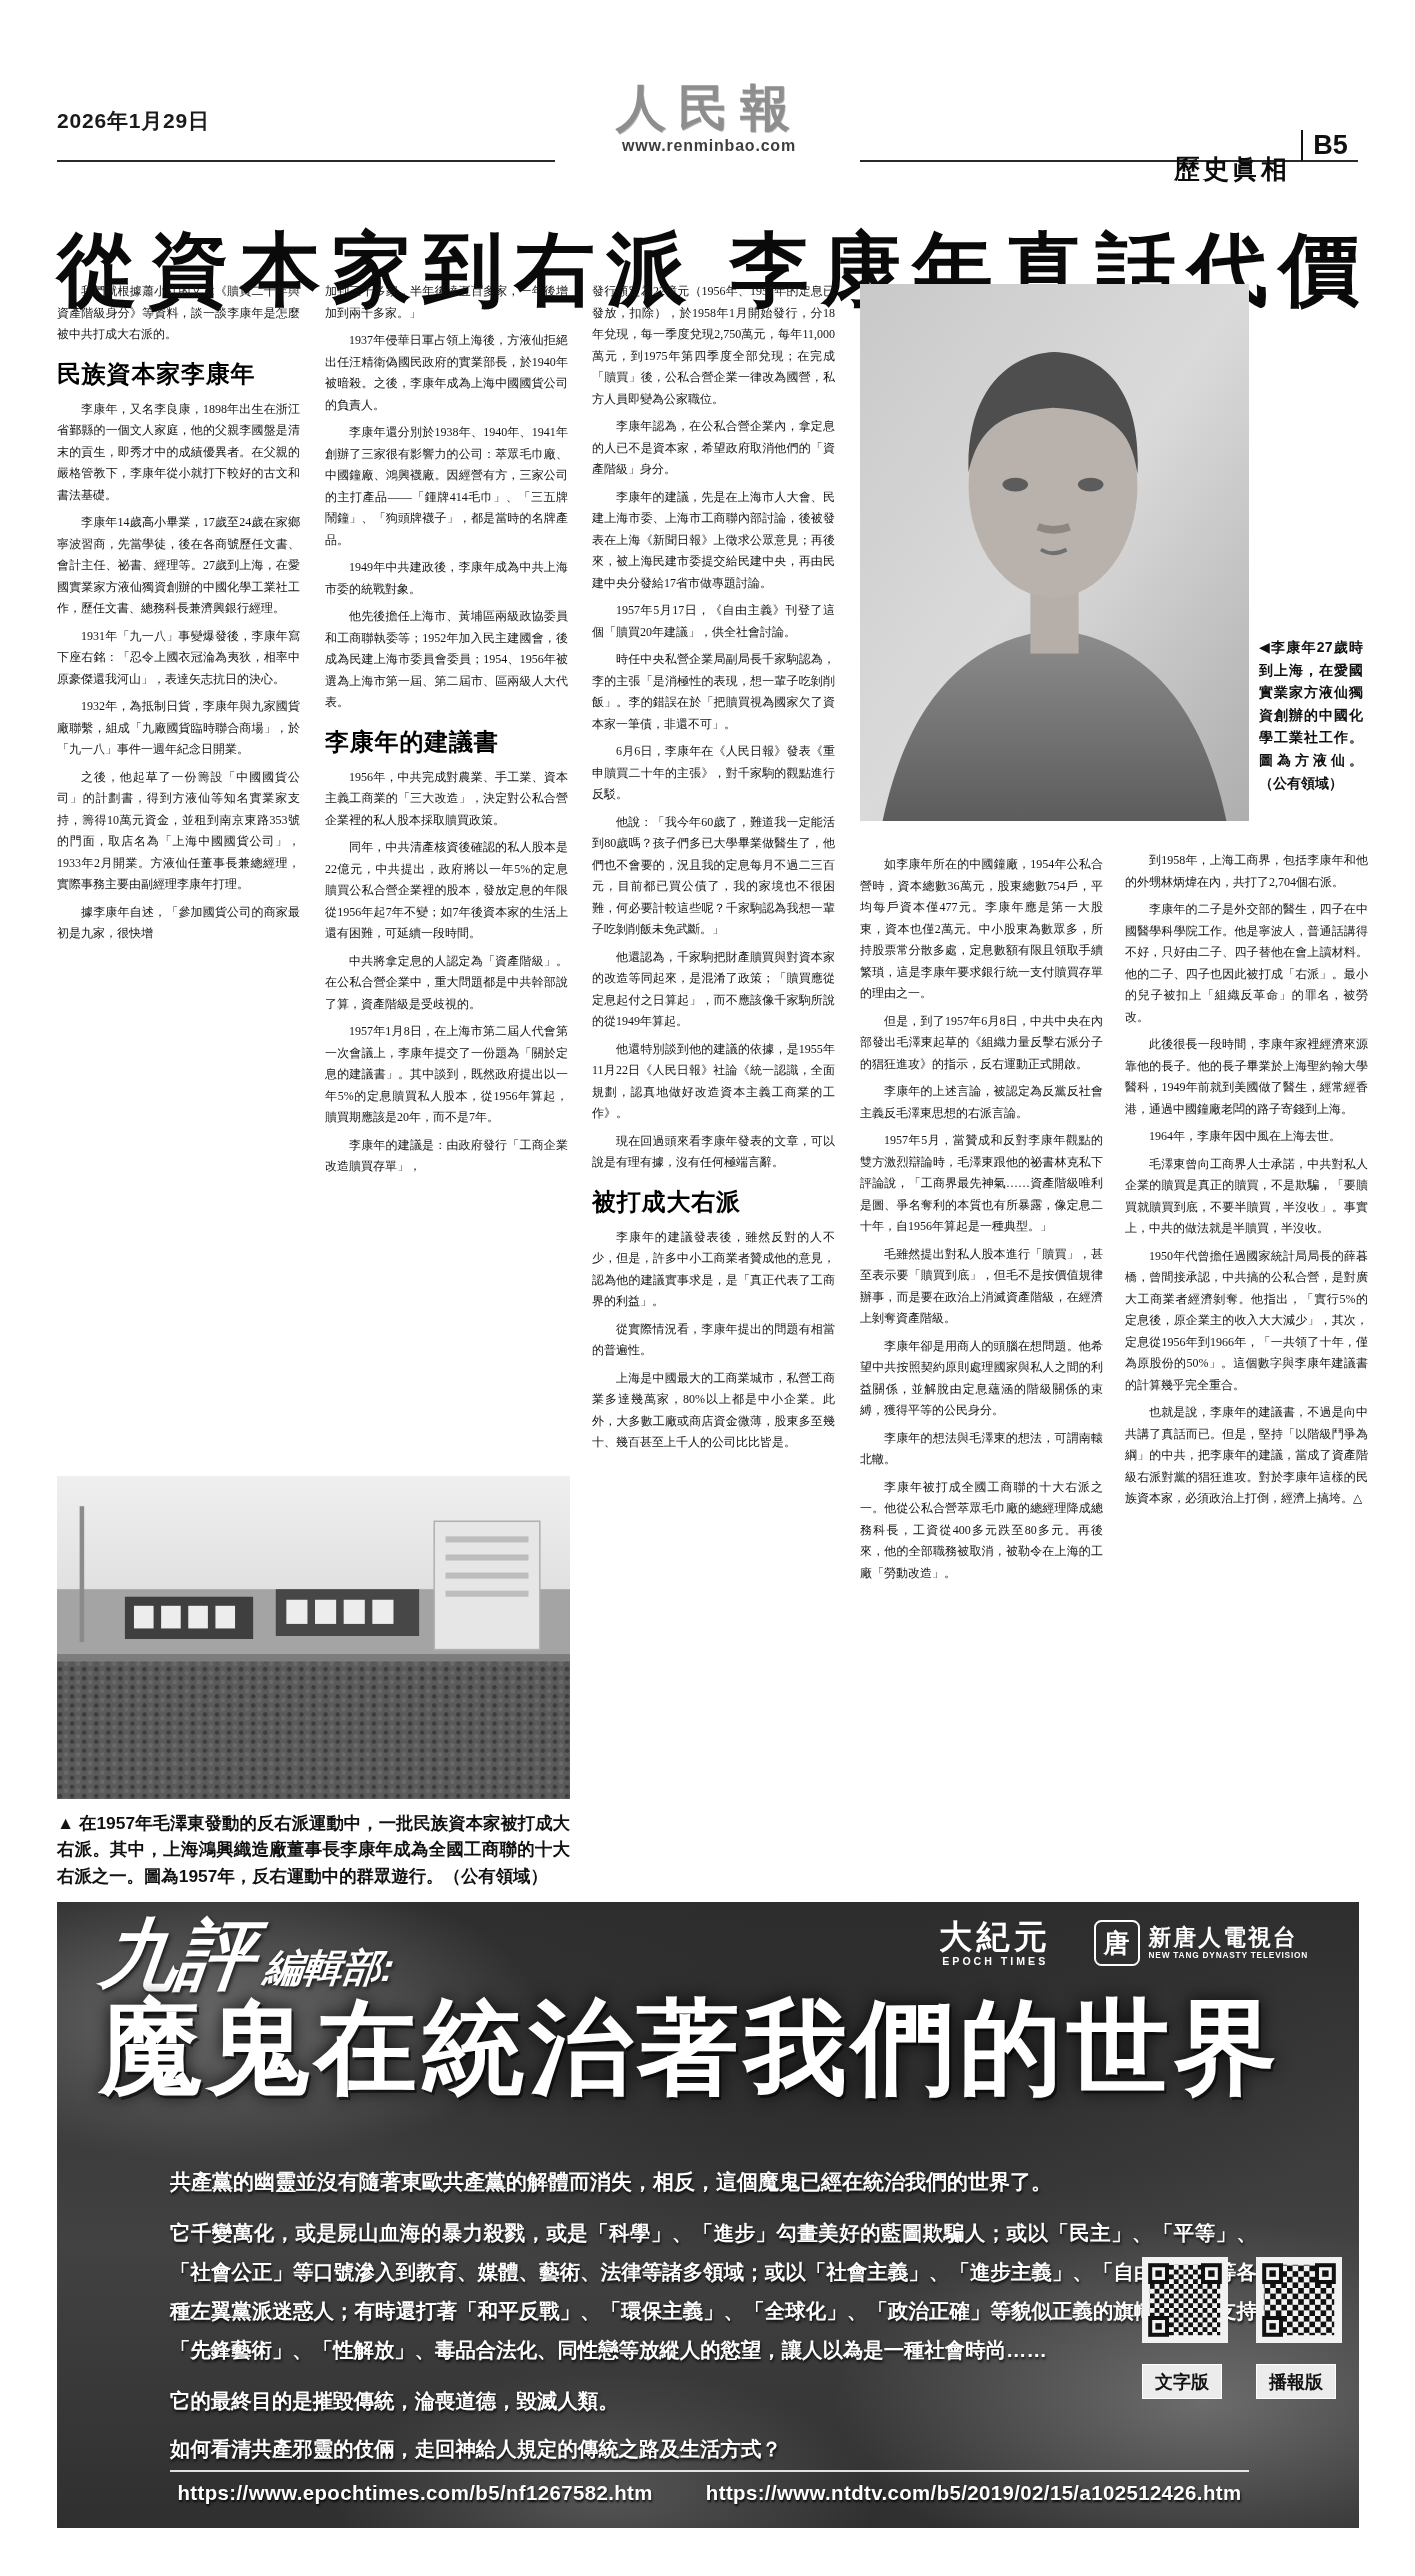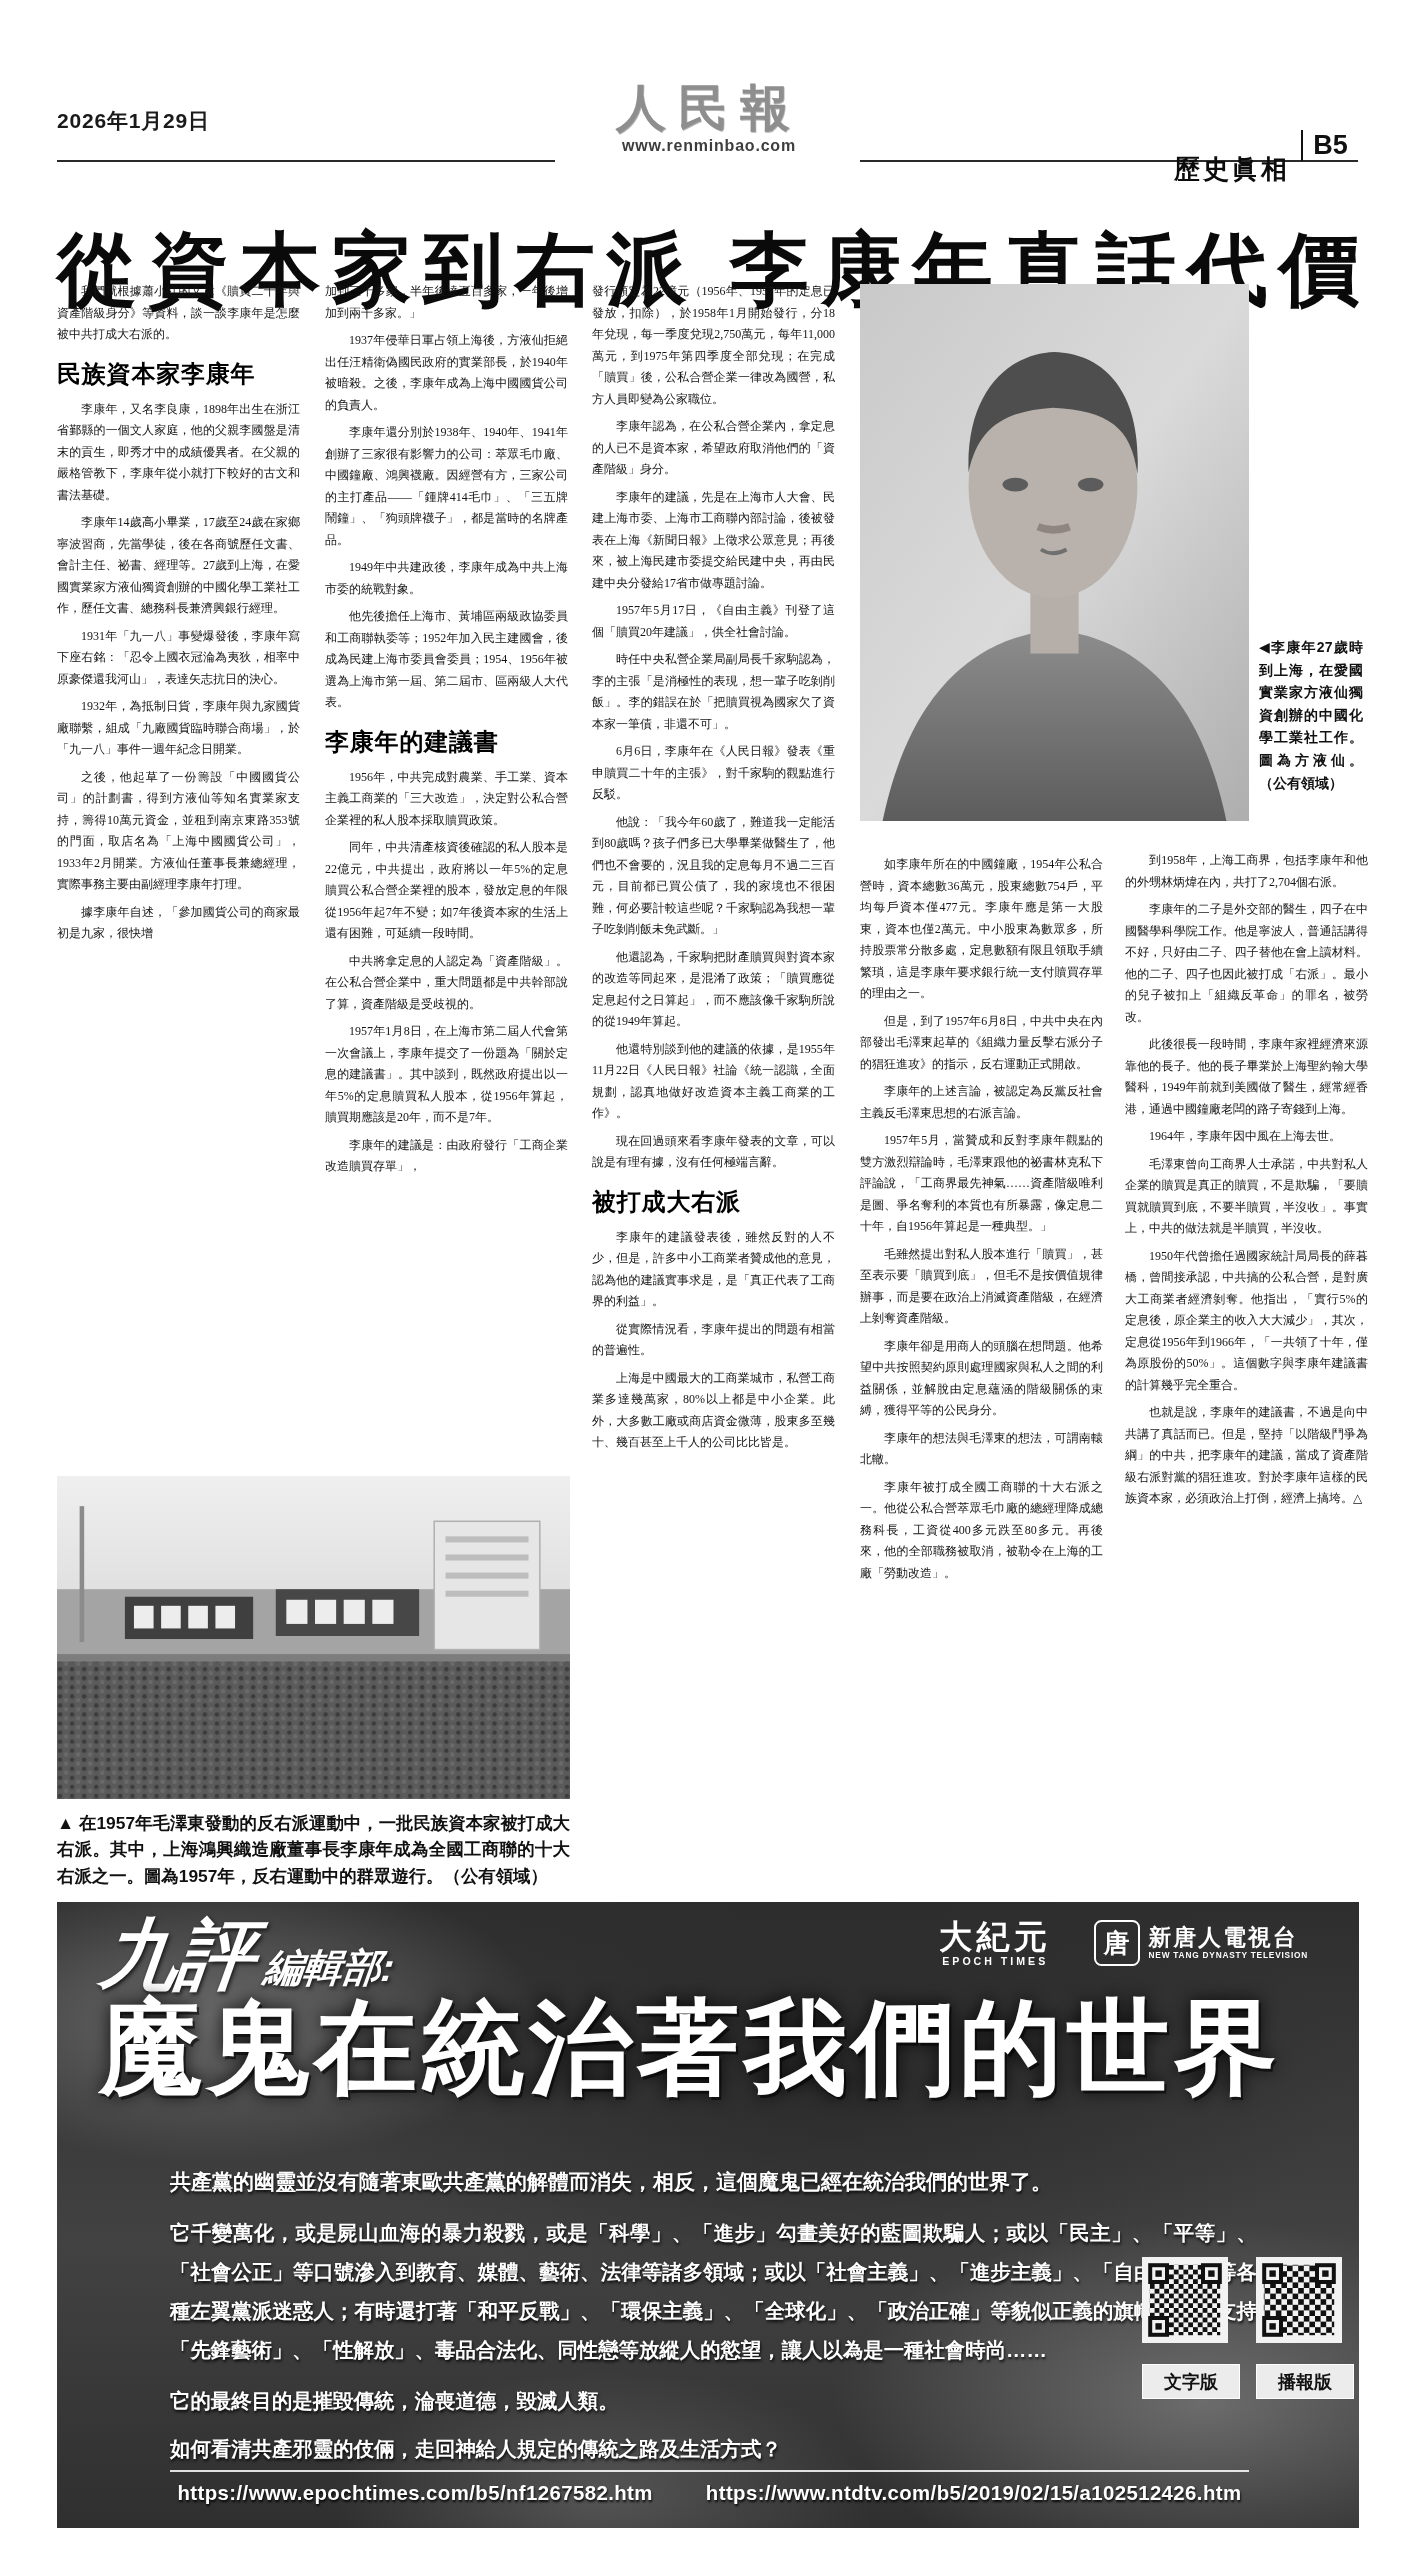--- a/index.html
+++ b/index.html
@@ -74,21 +74,21 @@
         text-shadow:0 0 16.6px rgba(0,0,0,.9), 2.3px 3px 0 rgba(0,0,0,.55);}
   .ad-intro{position:absolute;left:113px;top:266px;width:1132px;font-size:21px;font-weight:800;
         text-shadow:0.8px 1.5px 3px rgba(0,0,0,.9);}
   .ad-body{position:absolute;left:113px;top:312px;width:1087px;font-size:20.4px;font-weight:600;line-height:39px;
         text-align:justify;text-shadow:0.8px 1.5px 3px rgba(0,0,0,.9);}
   .ad-line1{position:absolute;left:113px;top:485px;font-size:20.4px;font-weight:700;text-shadow:0.8px 1.5px 3px rgba(0,0,0,.9);}
   .ad-line2{position:absolute;left:113px;top:533px;font-size:20.4px;font-weight:700;text-shadow:0.8px 1.5px 3px rgba(0,0,0,.9);}
   .qr{position:absolute;top:355px;width:80px;height:80px;background:#f2f2f2;padding:3px;}
   .qr.q1{left:1085px;} .qr.q2{left:1199px;}
   .qr svg{display:block;width:100%;height:100%;}
-  .qr-label{position:absolute;top:462px;width:98px;box-sizing:border-box;text-align:center;
+  .qr-label{position:absolute;top:462px;width:80px;box-sizing:border-box;text-align:center;
         background:#ececec;color:#111;font-size:18px;font-weight:800;padding:4.5px 0;border:1.5px solid #fff;}
   .qr-label.l1{left:1085px;} .qr-label.l2{left:1199px;}
   .ad-rule{position:absolute;left:113px;top:568px;width:1079px;height:1.5px;background:rgba(255,255,255,.85);}
   .ad-urls{position:absolute;left:113px;top:580px;width:1079px;display:flex;justify-content:center;gap:53px;
         font-size:20.4px;font-weight:700;letter-spacing:0.4px;text-shadow:0.8px 1.5px 2.3px rgba(0,0,0,.9);}
   .ad-urls span{white-space:nowrap;}
 </style>
 </head>
 <body>
 

